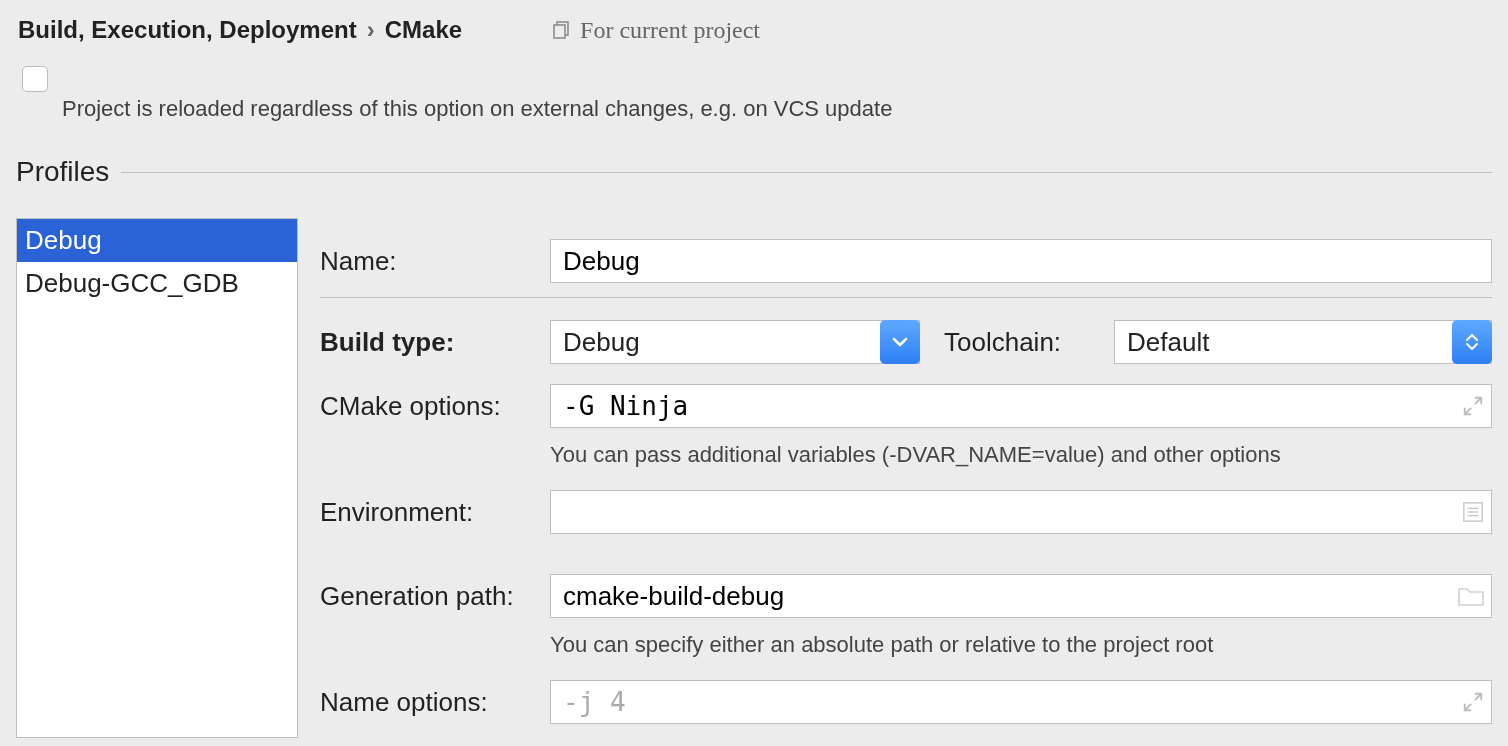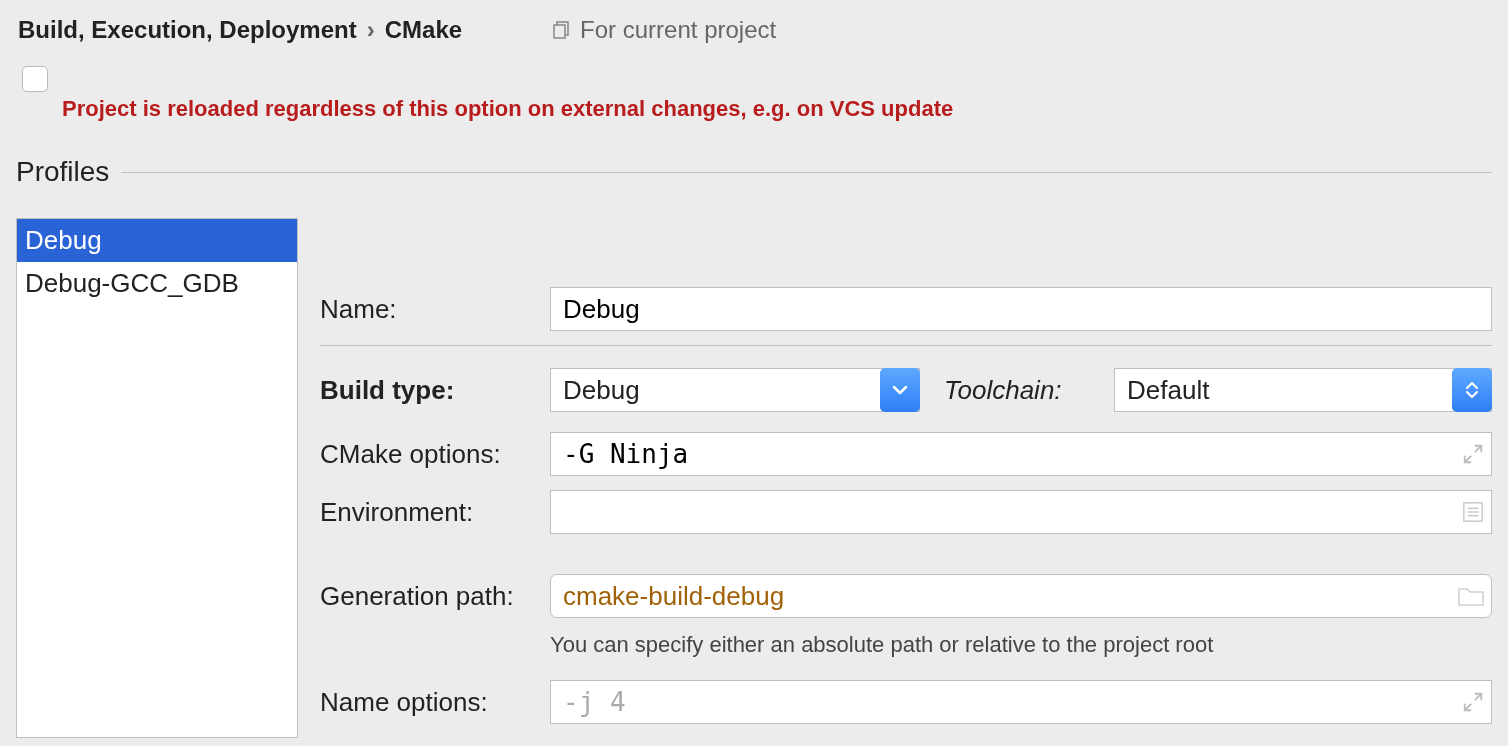--- a/index.html
+++ b/index.html
@@ -26,30 +26,30 @@
     color:var(--text);
   }
   
   .bc-row{
     display:flex;
     align-items:center;
     padding:16px 18px 10px 18px;
   }
   .bc{font-weight:700;}
   .bc-sep{margin:0 10px;color:#666;font-weight:700;}
-  .scope{display:flex;align-items:center;margin-left:90px;color:var(--muted);font-size:24px;}
+  .scope{display:flex;align-items:center;margin-left:90px;color:var(--muted);font-size:24px;font-family:Liberation Serif, serif;}
   .scope svg{margin-right:8px;}
   
   .check-row{padding:10px 22px 0 22px;display:flex;align-items:flex-start;}
   .chk{
     width:26px;height:26px;border:1.5px solid #bbb;border-radius:5px;
     background:#fff;margin-right:14px;margin-top:2px;flex:0 0 auto;
   }
   .chk-label{font-size:26px;}
-  .chk-desc{padding:4px 22px 14px 62px;color:#b91c1c;font-size:22px;font-weight:bold;}
+  .chk-desc{padding:4px 22px 14px 62px;color:#404040;font-size:22px;}
   
   .section-title{
     display:flex;align-items:center;padding:0 16px;margin-top:20px;
   }
   .section-title .label{padding-right:12px;font-size:28px;}
   .section-title .rule{flex:1;height:1px;background:var(--border);}
   
   .split{display:flex;align-items:flex-end;padding:30px 16px 0 16px;}
   .profiles{
     width:282px;border:1px solid var(--border);background:#fff;
@@ -78,21 +78,21 @@
     position:relative;height:44px;border:1px solid var(--field-border);
     background:#fff;padding-left:12px;display:flex;align-items:center;font-size:26px;
   }
   .select .btn{
     position:absolute;right:-1px;top:-1px;bottom:-1px;width:40px;
     background:linear-gradient(var(--blue-btn-top),var(--blue-btn-bot));
     border-radius:5px;display:flex;flex-direction:column;align-items:center;justify-content:center;
   }
   .select.arrows .btn svg{display:block;}
   .sel-bt{width:370px;}
-  .tool-lbl{width:170px;font-size:26px;margin-left:24px;font-style:italic;}
+  .tool-lbl{width:170px;font-size:26px;margin-left:24px;}
   .sel-tc{flex:1;min-width:0;}
   
   .txt-expand{position:relative;}
   .txt-expand .expand-icon{
     position:absolute;right:8px;top:50%;transform:translateY(-50%);
     width:22px;height:22px;opacity:.55;
   }
   .hint{font-size:22px;color:#444;margin:6px 0 22px 0;}
   
   .list-icon{
@@ -173,38 +173,39 @@
 
     <div class="row">
       <div class="lbl">CMake options:</div>
       <div class="fieldwrap txt-expand">
         <input class="txt mono" value="-G Ninja" style="">
         <svg class="expand-icon" viewBox="0 0 24 24">
           <path d="M14 3 H21 V10 M21 3 L14 10 M10 21 H3 V14 M3 21 L10 14" fill="none" stroke="#888" stroke-width="2"></path>
         </svg>
       </div>
     </div>
+    <div class="hint" style="margin-left:230px;">You can pass additional variables (-DVAR_NAME=value) and other options</div>
 
     <div class="row" style="margin-bottom:40px;">
       <div class="lbl">Environment:</div>
       <div class="fieldwrap txt-expand">
         <input class="txt" value="" style="">
         <svg class="list-icon" viewBox="0 0 24 24">
           <rect x="2" y="2" width="20" height="20" fill="none" stroke="#999" stroke-width="1.5"></rect>
           <line x1="6" y1="8" x2="18" y2="8" stroke="#999" stroke-width="1.5"></line>
           <line x1="6" y1="12" x2="18" y2="12" stroke="#999" stroke-width="1.5"></line>
           <line x1="6" y1="16" x2="18" y2="16" stroke="#999" stroke-width="1.5"></line>
         </svg>
       </div>
     </div>
 
     <div class="row">
       <div class="lbl">Generation path:</div>
       <div class="fieldwrap txt-expand">
-        <input class="txt placeholder" placeholder="cmake-build-debug" value="cmake-build-debug" style="color: #a16207; border-radius: 7px;">
+        <input class="txt placeholder" placeholder="cmake-build-debug" value="cmake-build-debug" style="color: #000000;">
         <svg class="folder-icon" viewBox="0 0 26 22">
           <path d="M1 5 V20 H25 V7 H12 L9 4 H1 Z" fill="none" stroke="#999" stroke-width="1.6"></path>
         </svg>
       </div>
     </div>
     <div class="hint" style="margin-left:230px;">You can specify either an absolute path or relative to the project root</div>
 
     <div class="row">
       <div class="lbl">Name options:</div>
       <div class="fieldwrap txt-expand">

